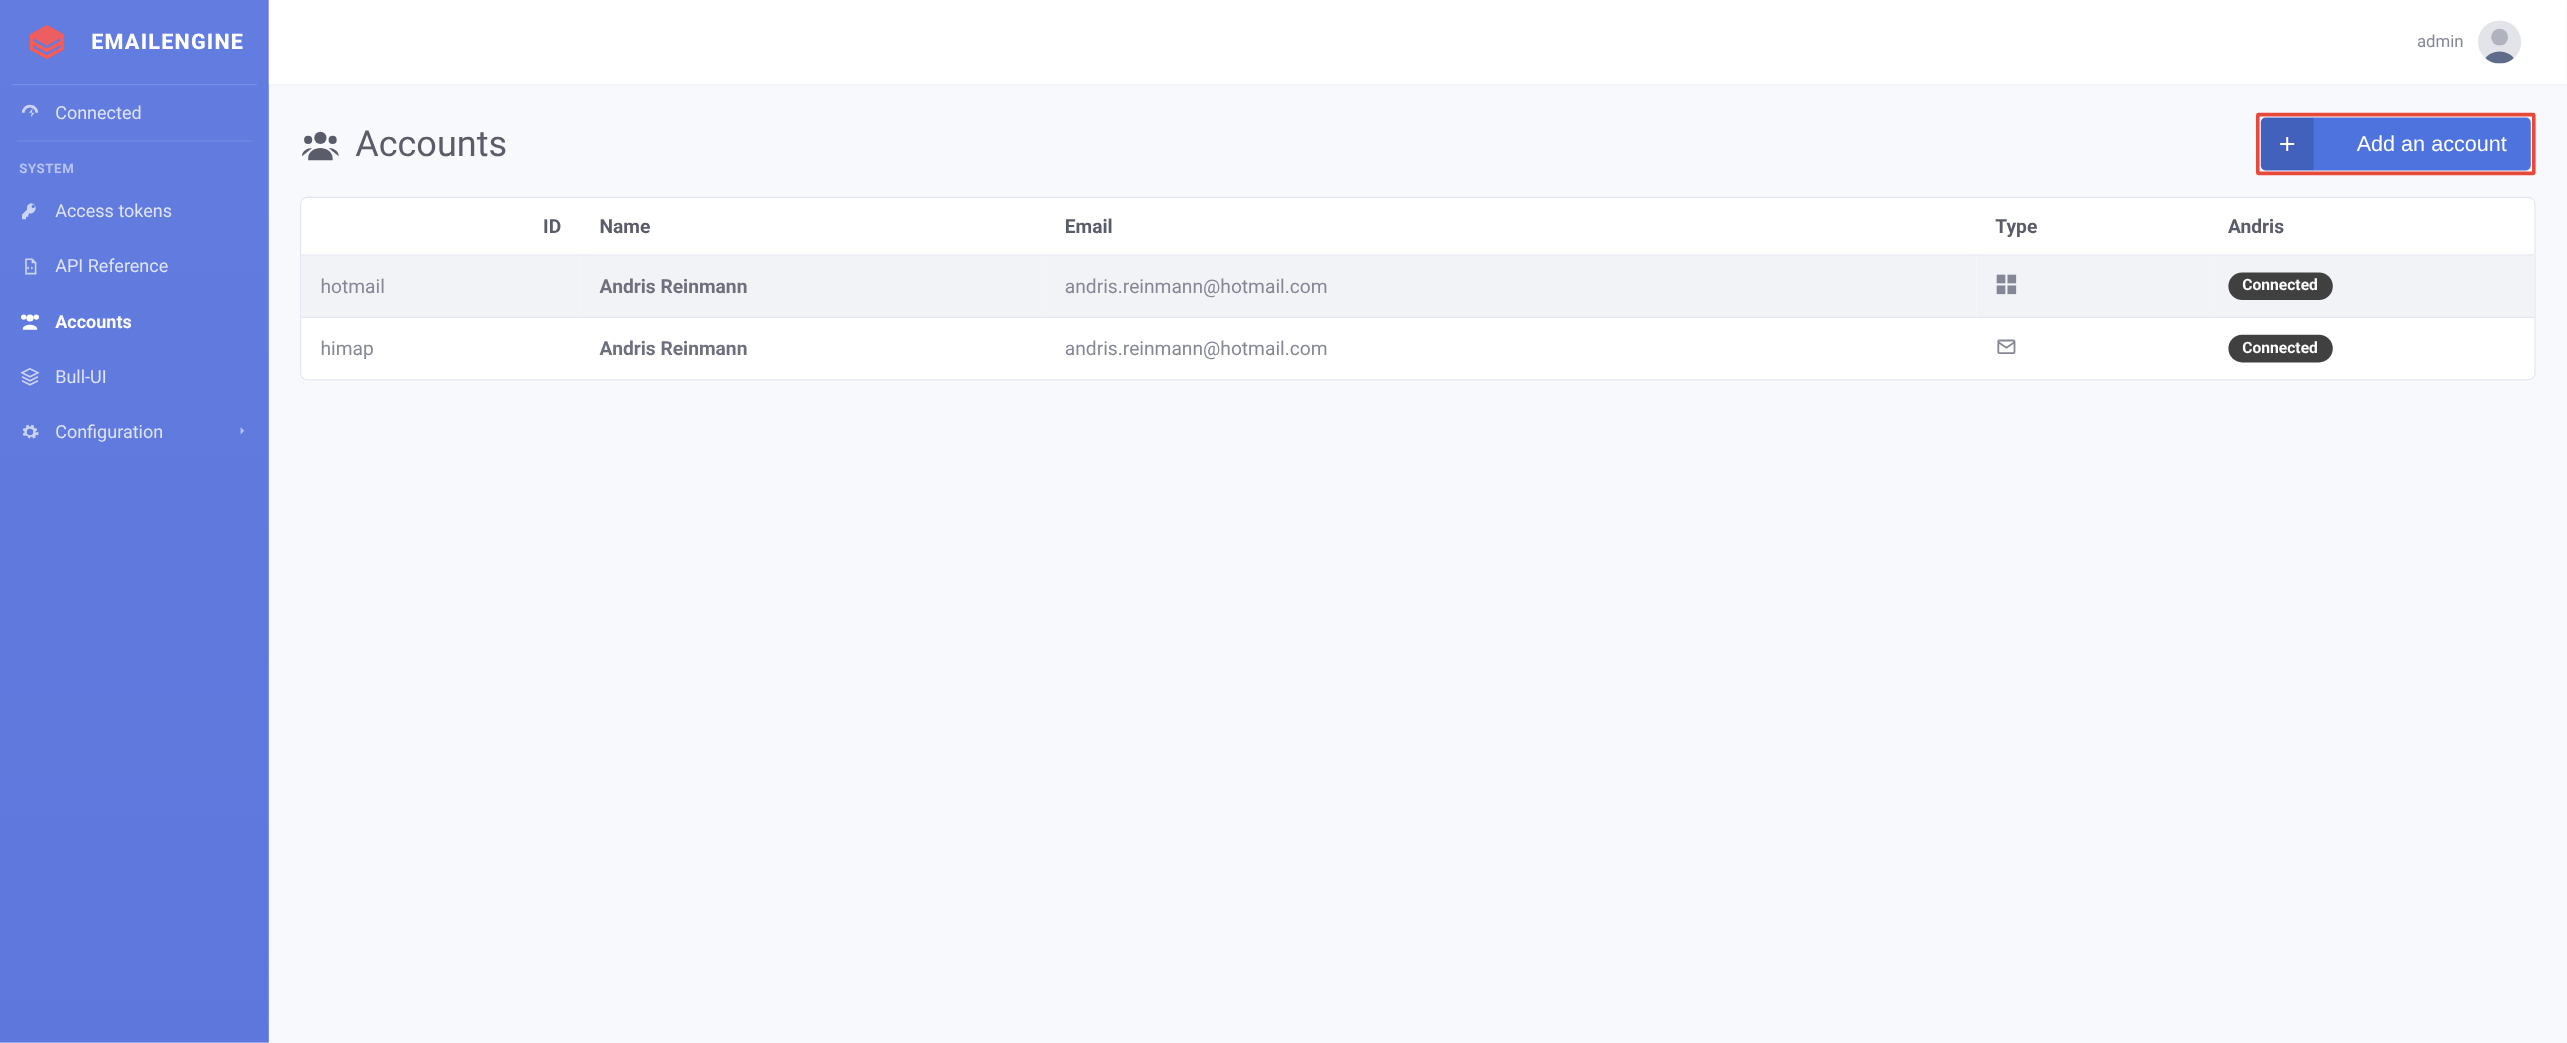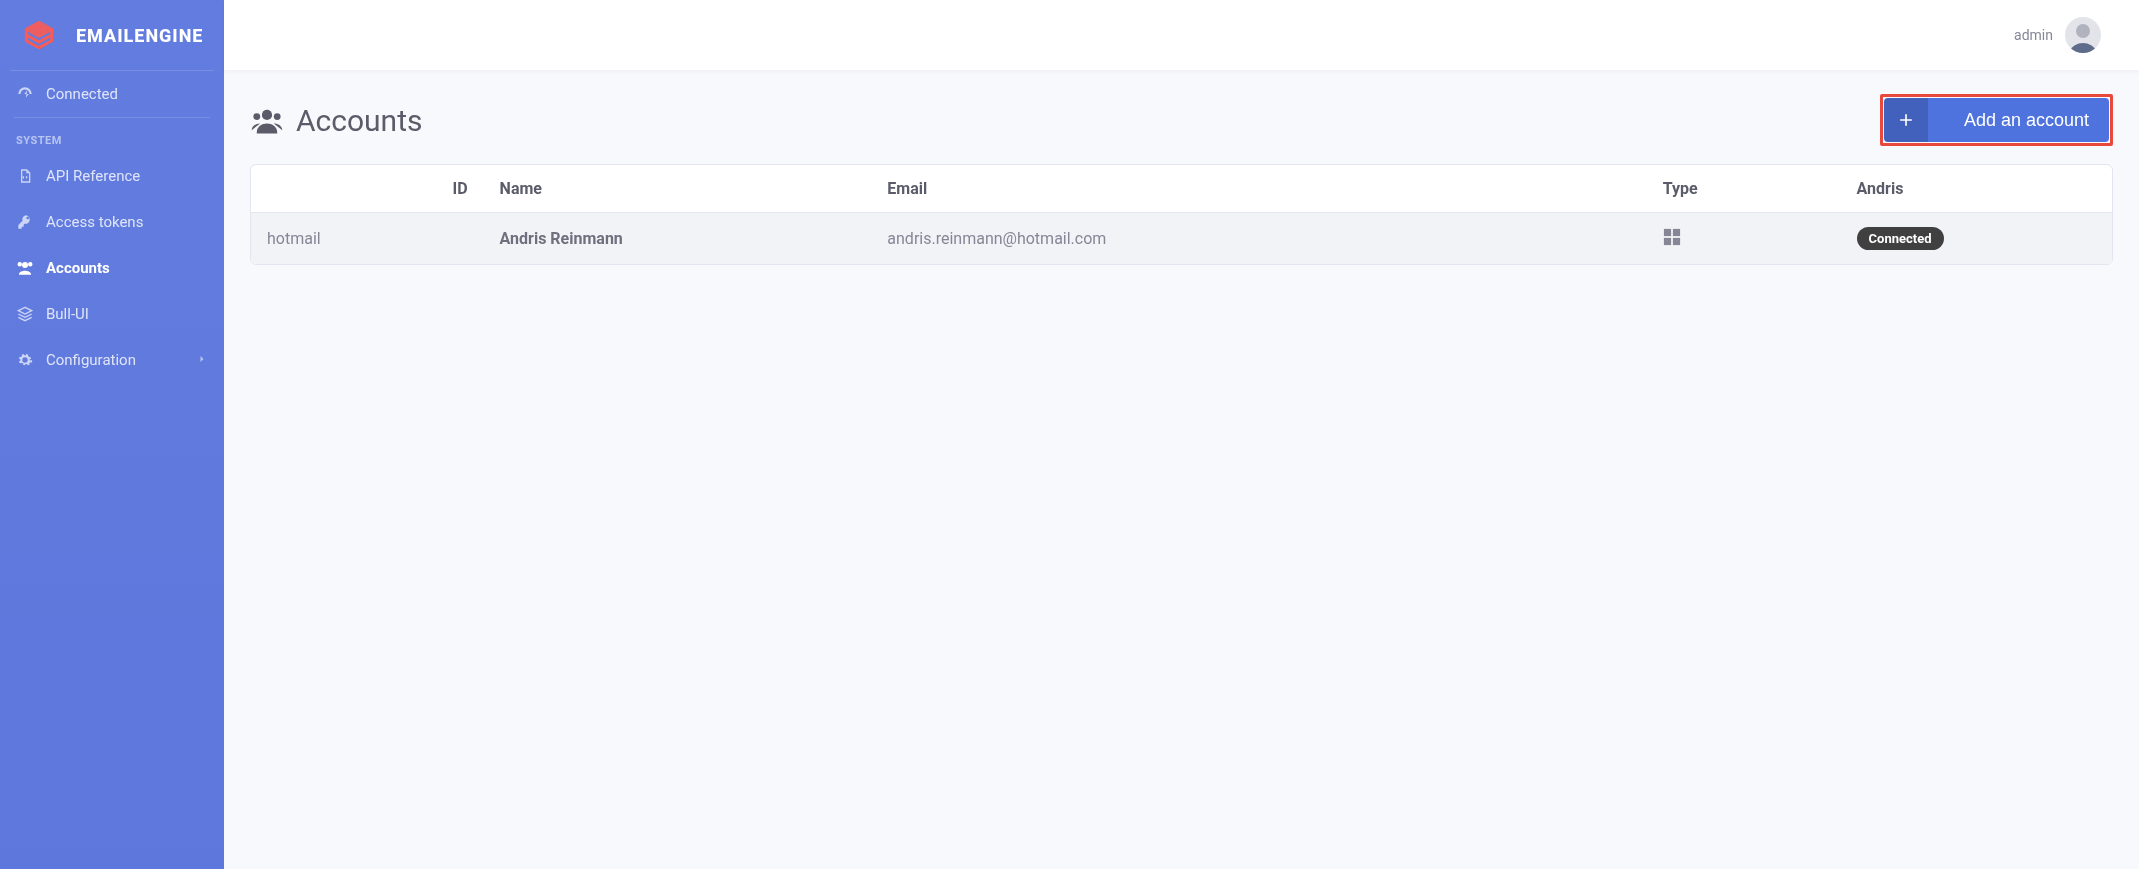--- a/index.html
+++ b/index.html
@@ -185,33 +185,33 @@
           </svg>
       </span>
       <span>Connected</span>
     </div>
     <div class="nav-divider"></div>
     <div class="nav-heading">SYSTEM</div>
 
     <div class="nav-item">
       <span class="nav-icon">
         <svg viewBox="0 0 24 24" width="16" height="16" fill="currentColor">
+            <path d="M14 2a6 6 0 00-5.65 8L2 16.35V22h5v-3h3v-3l1.35-1.35A6 6 0 1014 2zm2 6a2 2 0 110-4 2 2 0 010 4z"></path>
+          </svg>
+      </span>
+      <span>Access tokens</span>
+    </div>
+
+    <div class="nav-item">
+      <span class="nav-icon">
+        <svg viewBox="0 0 24 24" width="16" height="16" fill="currentColor">
             <path d="M6 2h9l5 5v15H6V2zm2 2v16h10V8h-4V4H8zm2 8l-2 2 2 2 1-1-1-1 1-1-1-1zm4 0l-1 1 1 1-1 1 1 1 2-2-2-2z"></path>
           </svg>
       </span>
       <span>API Reference</span>
-    </div>
-
-    <div class="nav-item">
-      <span class="nav-icon">
-        <svg viewBox="0 0 24 24" width="16" height="16" fill="currentColor">
-            <path d="M14 2a6 6 0 00-5.65 8L2 16.35V22h5v-3h3v-3l1.35-1.35A6 6 0 1014 2zm2 6a2 2 0 110-4 2 2 0 010 4z"></path>
-          </svg>
-      </span>
-      <span>Access tokens</span>
     </div>
 
     <div class="nav-item active">
       <span class="nav-icon">
         <svg viewBox="0 0 24 24" width="18" height="18" fill="currentColor">
             <path d="M12 12a4 4 0 100-8 4 4 0 000 8zm-8 8c0-3 5-4.5 8-4.5s8 1.5 8 4.5v1H4v-1zM5 10a3 3 0 100-6 3 3 0 000 6zm14 0a3 3 0 100-6 3 3 0 000 6z"></path>
           </svg>
       </span>
       <span>Accounts</span>
     </div>
@@ -301,18 +301,34 @@
                       <rect x="11" y="1" width="8" height="8"></rect>
                       <rect x="1" y="11" width="8" height="8"></rect>
                       <rect x="11" y="11" width="8" height="8"></rect>
                     </svg>
                 </span>
               </td>
               <td>
                 <span class="badge">Connected</span>
               </td>
             </tr>
+            <tr>
+              <td>himap</td>
+              <td class="name">Andris Reinmann</td>
+              <td>andris.reinmann@hotmail.com</td>
+              <td>
+                <span class="type-icon">
+                  <svg viewBox="0 0 24 24" width="18" height="18" fill="none" stroke="#858796" stroke-width="2">
+                      <rect x="3" y="5" width="18" height="14" rx="1"></rect>
+                      <path d="M3 7l9 6 9-6"></path>
+                    </svg>
+                </span>
+              </td>
+              <td>
+                <span class="badge">Connected</span>
+              </td>
+            </tr>
           </tbody>
         </table>
       </div>
     </div>
   </div>
 </div>
 
 </body></html>

